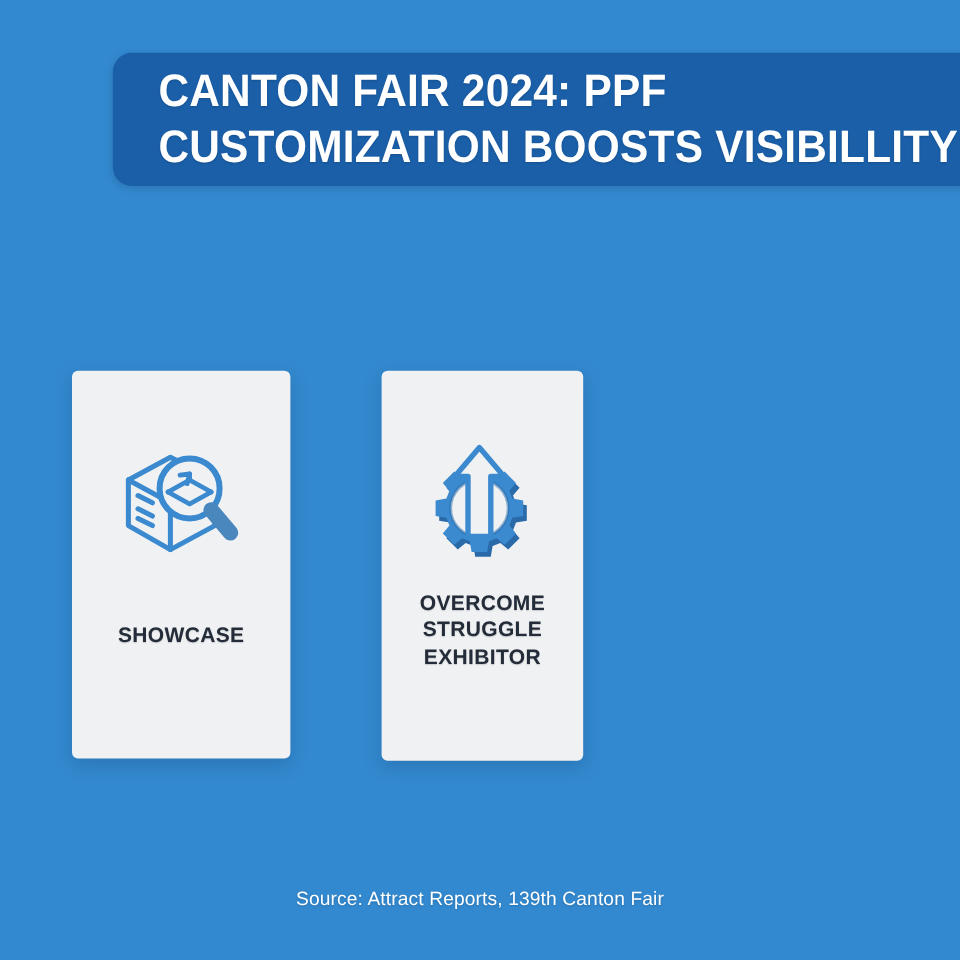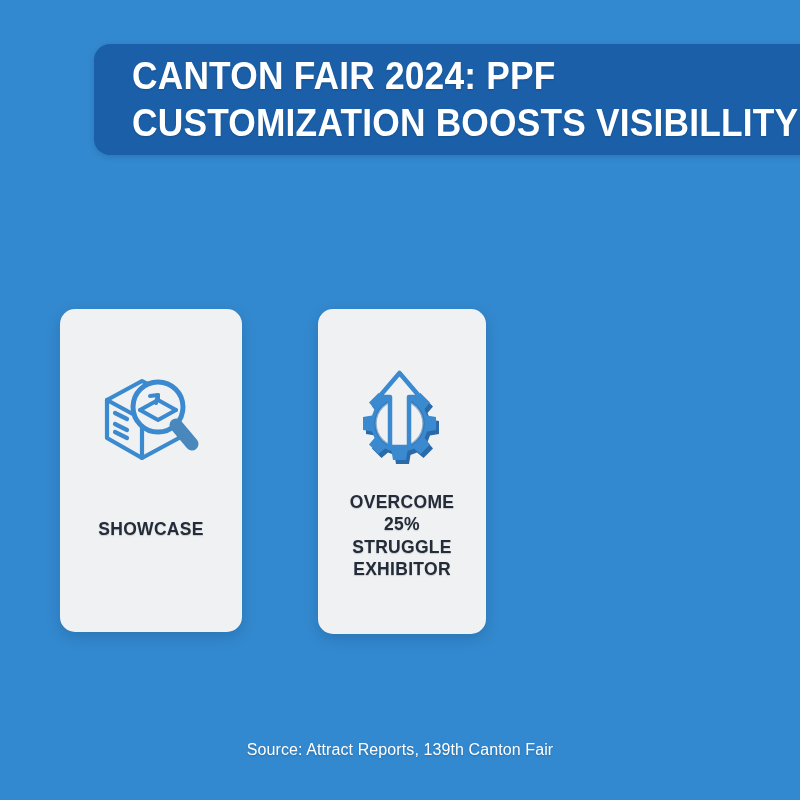--- a/index.html
+++ b/index.html
@@ -58,21 +58,21 @@
     position: absolute;
     left: 0;
     top: 0;
     width: 800px;
     height: 800px;
     pointer-events: none;
   }
   .card {
     position: absolute;
     background: #f0f1f2;
-    border-radius: 15px;
+    border-radius: 5px;
     box-shadow: 0 5px 14px rgba(12, 50, 92, 0.22);
     display: flex;
     flex-direction: column;
     align-items: center;
     pointer-events: auto;
     overflow: hidden;
   }
   #card-0 { left: 60px;  top: 309px; width: 182px; height: 323px; }
   #card-1 { left: 318px; top: 309px; width: 168px; height: 325px; }
   #card-2 { left: 546px; top: 307px; width: 172px; height: 322px; }
@@ -186,21 +186,20 @@
           <circle cx="49.5" cy="54.5" r="24" fill="#f0f1f2"></circle>
           <circle cx="49.5" cy="54.5" r="24" fill="none" stroke="#2a6aa8" stroke-width="2.5" opacity="0.5"></circle>
 
           <circle cx="49.5" cy="54.5" r="24" fill="none" stroke="#3b8ad0" stroke-width="0"></circle>
 
           <path d="M49.5 4 L70 28 L59 28 L59 78 L40 78 L40 28 L29 28 Z" fill="#f0f1f2" stroke="#3b8ad0" stroke-width="4.5" stroke-linejoin="round"></path>
         </svg>
       </div>
       <div class="card-label">
         <div>Overcome</div>
-        <div>25%</div>
         <div>Struggle</div>
         <div>Exhibitor</div>
       </div>
     </div>
 
 
   </div>
 
   <div id="footer-source">Source: Attract Reports, 139th Canton Fair</div>
 

